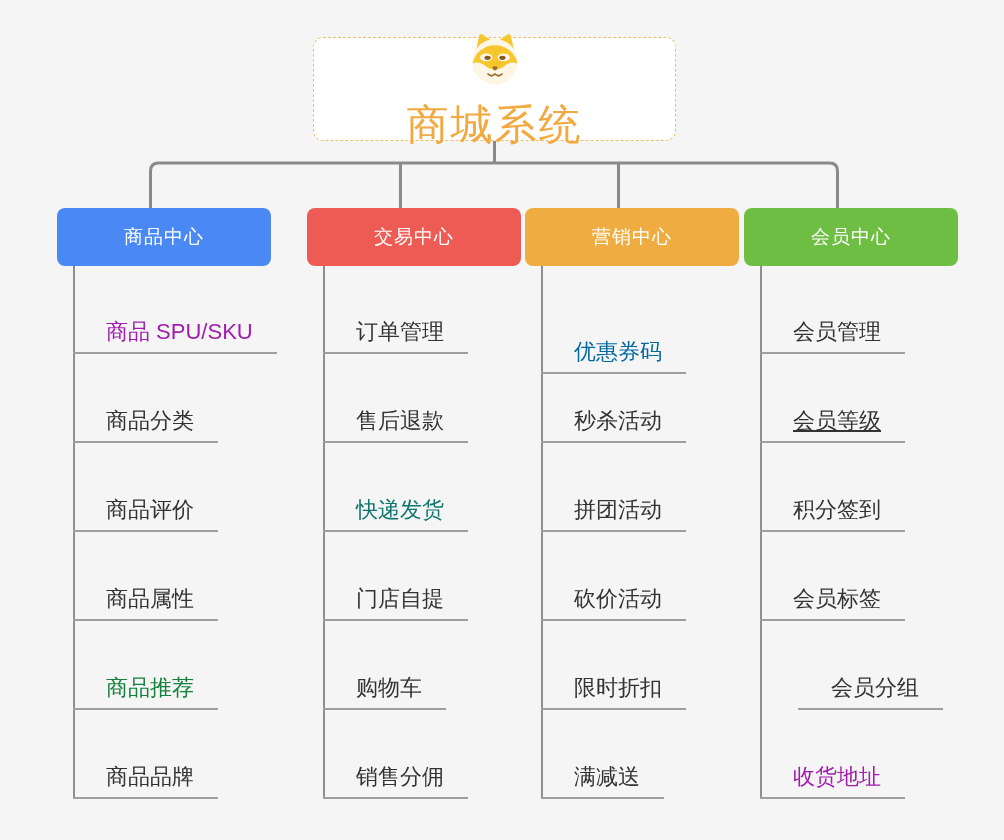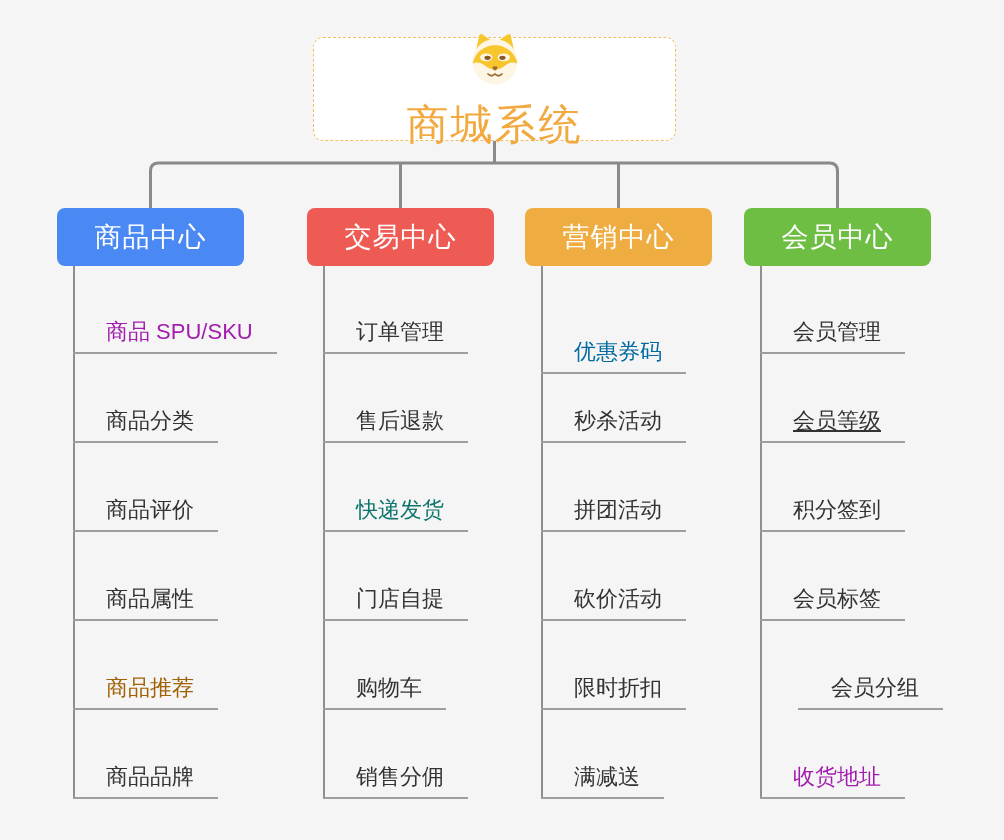--- a/index.html
+++ b/index.html
@@ -22,23 +22,23 @@
     box-sizing:border-box;cursor:pointer;flex-direction:column;
   }
   .root-title{
     font-size:42px;color:#f2a93f;letter-spacing:2px;font-weight:400;
     line-height:1;white-space:nowrap;
   }
   .doge{width:56px;height:56px;flex:0 0 auto;}
 
   
   .branch-header{
-    position:absolute;top:208px;width:187px;height:58px;
+    position:absolute;top:208px;width:214px;height:58px;
     border-radius:8px;display:flex;align-items:center;justify-content:center;
-    color:#ffffff;font-size:27px;letter-spacing:1px;cursor:pointer;
+    color:#ffffff;font-size:19px;letter-spacing:1px;cursor:pointer;
     box-sizing:border-box;white-space:nowrap;
   }
 
   
   .trunk{position:absolute;width:2px;background:#8f8f8f;}
 
   
   .leaf{
     position:absolute;white-space:nowrap;
     font-size:22px;color:#333333;line-height:32px;
@@ -91,21 +91,21 @@
   </div>
   <div class="branch-header" style="left: 744px; background: rgb(111, 190, 68);">
     <span>会员中心</span>
   </div>
 
 <div class="trunk" style="left: 73px; top: 266px; height: 533px;"></div>
     <div class="leaf" style="left: 73px; top: 316px; border-bottom-color: rgb(158, 158, 158); color: #a21caf;">商品 SPU/SKU</div>
     <div class="leaf" style="left: 73px; top: 405px; border-bottom-color: rgb(158, 158, 158); color: rgb(51, 51, 51);">商品分类</div>
     <div class="leaf" style="left: 73px; top: 494px; border-bottom-color: rgb(158, 158, 158); color: rgb(51, 51, 51);">商品评价</div>
     <div class="leaf" style="left: 73px; top: 583px; border-bottom-color: rgb(158, 158, 158); color: rgb(51, 51, 51);">商品属性</div>
-    <div class="leaf" style="left: 73px; top: 672px; border-bottom-color: rgb(158, 158, 158); color: #a16207;">商品推荐</div>
+    <div class="leaf" style="left: 73px; top: 672px; border-bottom-color: rgb(158, 158, 158); color: #15803d;">商品推荐</div>
     <div class="leaf" style="left: 73px; top: 761px; border-bottom-color: rgb(158, 158, 158); color: rgb(51, 51, 51);">商品品牌</div>
     <div class="trunk" style="left: 323px; top: 266px; height: 533px;"></div>
     <div class="leaf" style="left: 323px; top: 316px; border-bottom-color: rgb(158, 158, 158); color: rgb(51, 51, 51);">订单管理</div>
     <div class="leaf" style="left: 323px; top: 405px; border-bottom-color: rgb(158, 158, 158); color: rgb(51, 51, 51);">售后退款</div>
     <div class="leaf" style="left: 323px; top: 494px; border-bottom-color: rgb(158, 158, 158); color: #0f766e;">快递发货</div>
     <div class="leaf" style="left: 323px; top: 583px; border-bottom-color: rgb(158, 158, 158); color: rgb(51, 51, 51);">门店自提</div>
     <div class="leaf" style="left: 323px; top: 672px; border-bottom-color: rgb(158, 158, 158); color: rgb(51, 51, 51);">购物车</div>
     <div class="leaf" style="left: 323px; top: 761px; border-bottom-color: rgb(158, 158, 158); color: rgb(51, 51, 51);">销售分佣</div>
     <div class="trunk" style="left: 541px; top: 266px; height: 533px;"></div>
     <div class="leaf" style="left: 541px; top: 316px; border-bottom-color: rgb(158, 158, 158); color: #0369a1; margin-top: 20px;">优惠券码</div>

